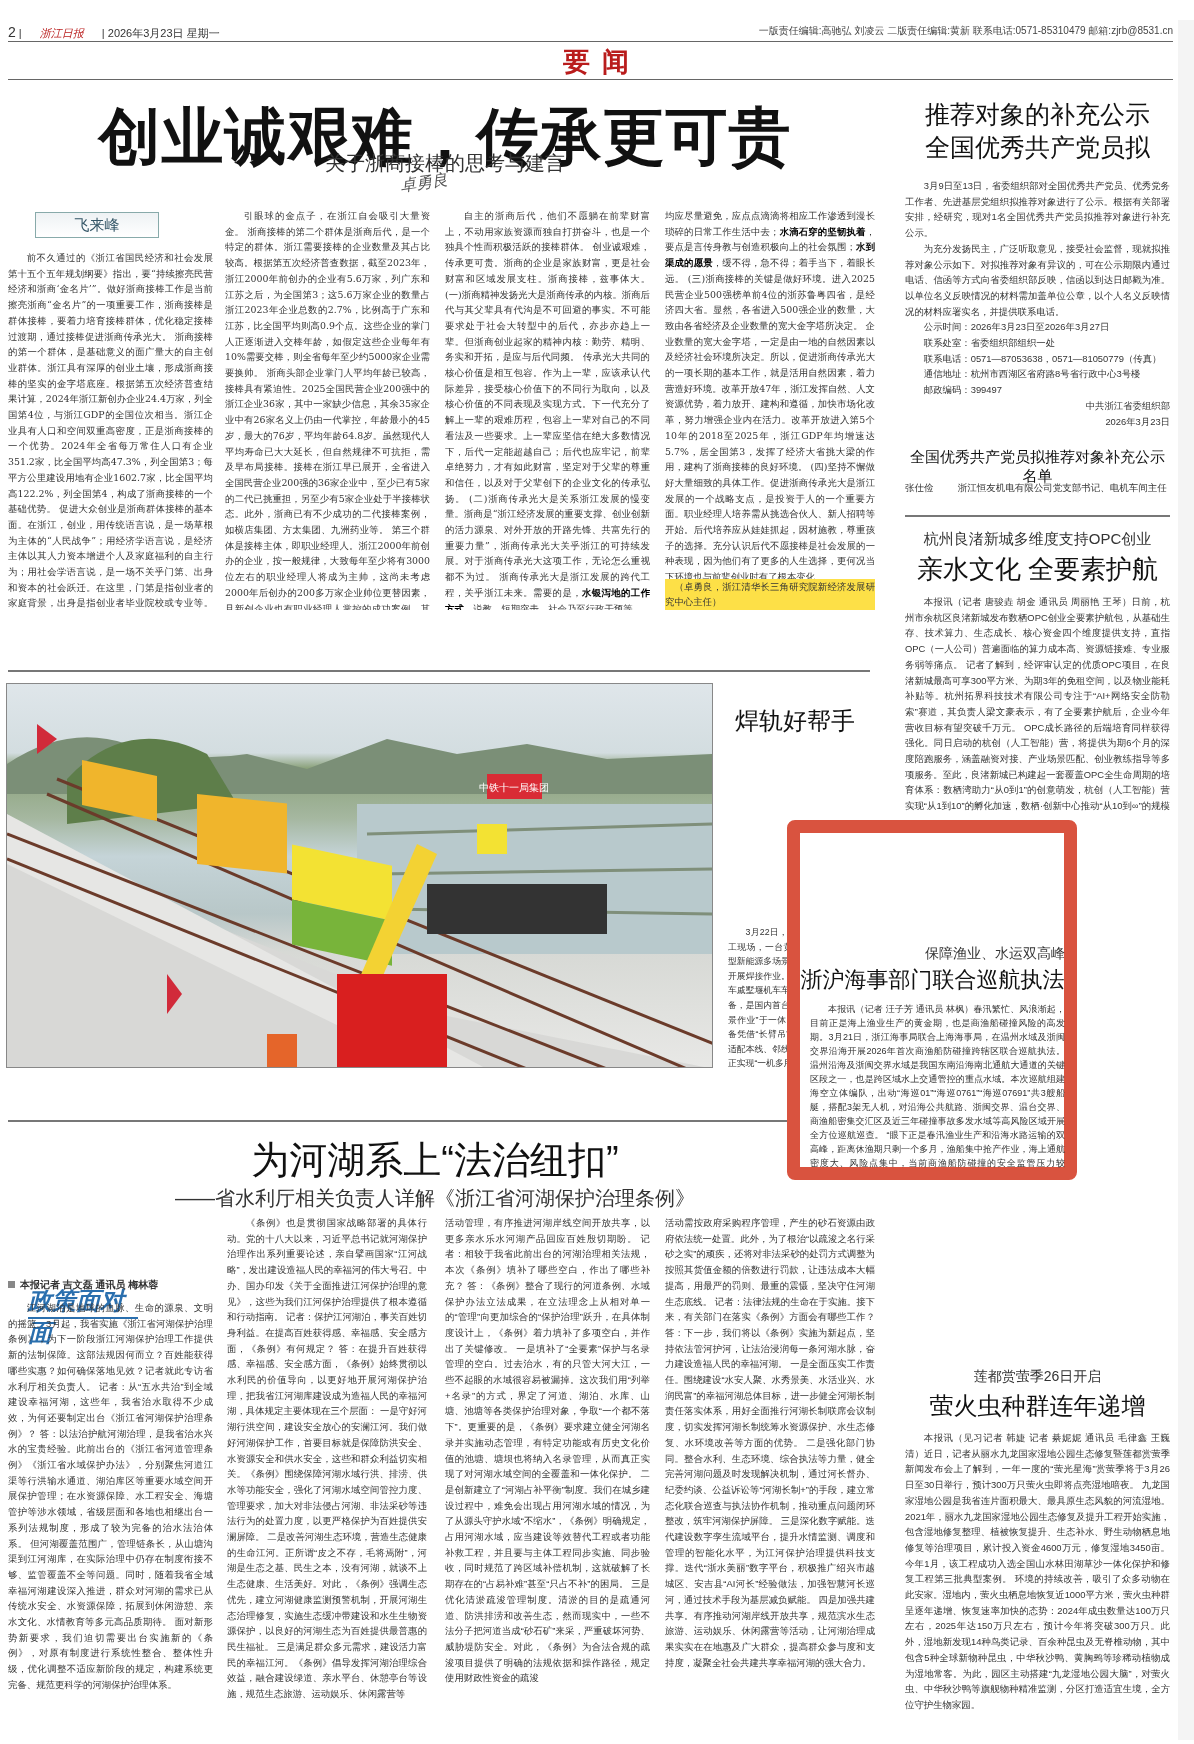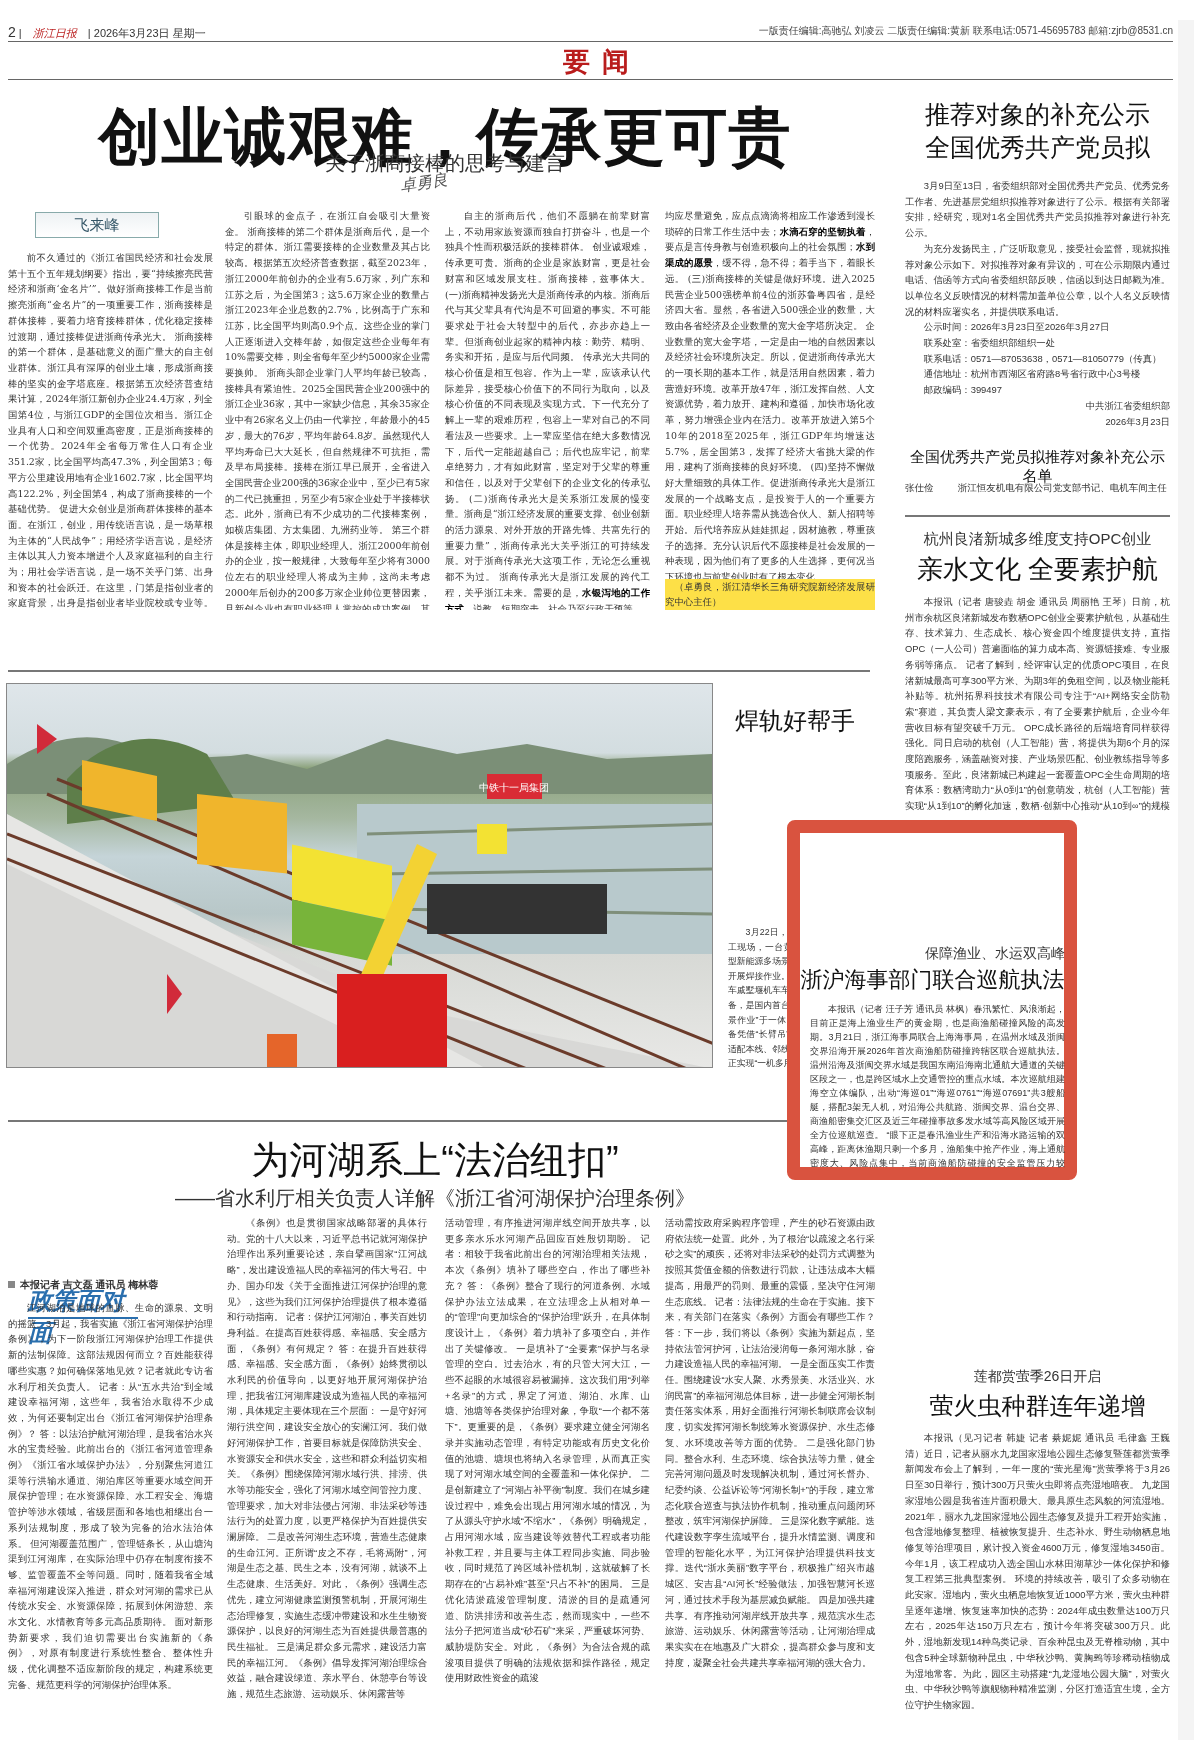--- a/index.html
+++ b/index.html
@@ -1,20 +1,20 @@
 <!DOCTYPE html>
 <html><head>
 <meta charset="utf-8">
 <style>
 *{box-sizing:border-box;margin:0;padding:0}
 body{width:1194px;height:1744px;background:#fff;font-family:"DejaVu Serif","Liberation Serif",serif;color:#222;position:relative;overflow:hidden}
 .abs{position:absolute}
 .hdr{left:8px;top:20px;width:1165px;height:22px;border-bottom:1.5px solid #666;font-family:"Liberation Sans","DejaVu Sans",sans-serif;font-size:11px;color:#333}
 .hdr .left{position:absolute;left:0;top:4px}
-.hdr .left .logo{color:#b22;font-style:italic;margin:0 8px}
+.hdr .left .logo{color:#b22;font-style:italic;margin:0 15px}
 .hdr .right{position:absolute;right:0;top:4px;font-size:10px;color:#444}
 .section-bar{left:8px;top:42px;width:1165px;height:38px;border-bottom:1.5px solid #666}
 .section-bar .sec{position:absolute;left:555px;top:2px;font-family:"Liberation Sans","DejaVu Sans",sans-serif;font-size:27px;font-weight:bold;color:#b91c1c;letter-spacing:12px}
 .scrollbar{right:0;top:20px;width:16px;height:1720px;background:#f4f4f4}
 .h1{font-family:"Liberation Sans","DejaVu Sans",sans-serif;font-weight:bold;color:#111}
 .sub{font-family:"Liberation Sans","DejaVu Sans",sans-serif;color:#333}
 .body{font-size:9.4px;line-height:15.7px;text-align:justify;color:#333}
 .body p{text-indent:2em}
 .col{position:absolute}
 .bold{font-weight:bold;color:#000}
@@ -28,21 +28,21 @@
 <body>
 
 <div class="abs hdr">
   <div class="left">
     <span style="font-size:14px">2</span>
     <span>|</span>
     <span class="logo">浙江日报</span>
     <span>|</span>
     <span>2026年3月23日 星期一</span>
   </div>
-  <div class="right">一版责任编辑:高驰弘 刘凌云 二版责任编辑:黄新 联系电话:0571-45695783 邮箱:zjrb@8531.cn</div>
+  <div class="right">一版责任编辑:高驰弘 刘凌云 二版责任编辑:黄新 联系电话:0571-85310479 邮箱:zjrb@8531.cn</div>
 </div>
 <div class="abs section-bar">
   <div class="sec">要闻</div>
 </div>
 <div class="abs scrollbar"></div>
 
 <div class="abs h1" style="left:0;top:95px;width:890px;text-align:center;font-size:62px;letter-spacing:1px">创业诚艰难，传承更可贵</div>
 <div class="abs sub" style="left:0;top:150px;width:890px;text-align:center;font-size:20px">关于浙商接棒的思考与建言</div>
 <div class="abs" style="left:400px;top:172px;width:60px;font-size:16px;font-style:italic;color:#555;transform:rotate(-8deg)">卓勇良</div>
 <div class="logo-fl">飞来峰</div>

